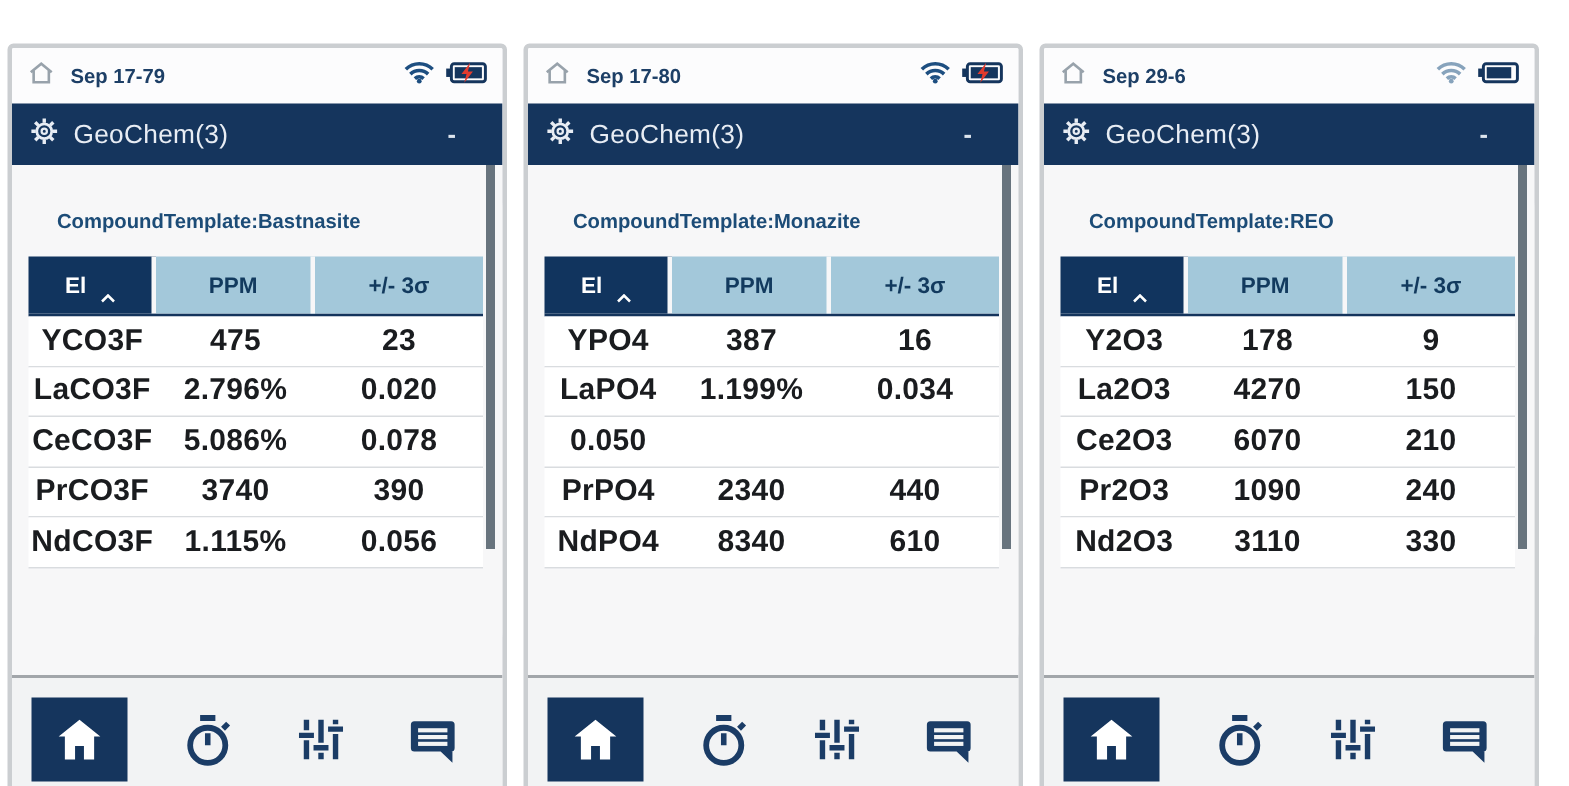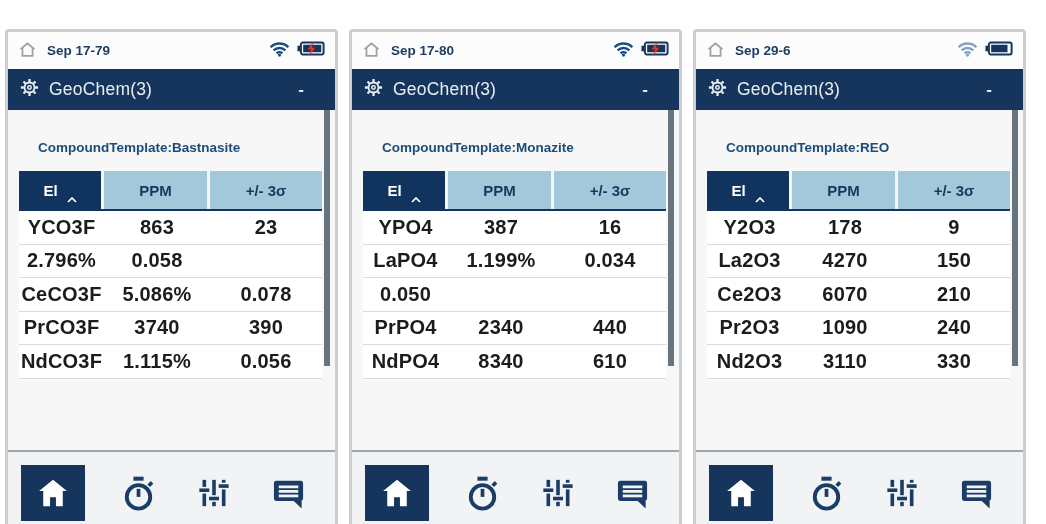--- a/index.html
+++ b/index.html
@@ -145,26 +145,27 @@
             <span>El</span>
             <span class="sort-caret"><svg width="10" height="6" viewBox="0 0 10 6">
                   <use href="#i-caret-up"></use>
                 </svg></span>
           </div>
           <div class="th">PPM</div>
           <div class="th">+/- 3σ</div>
         </div>
         <div class="trow">
           <div class="td">YCO3F</div>
-          <div class="td">863</div>
+          <div class="td">475</div>
           <div class="td">23</div>
         </div>
         <div class="trow">
+          <div class="td">LaCO3F</div>
           <div class="td">2.796%</div>
-          <div class="td">0.058</div>
+          <div class="td">0.020</div>
         </div>
         <div class="trow">
           <div class="td">CeCO3F</div>
           <div class="td">5.086%</div>
           <div class="td">0.078</div>
         </div>
         <div class="trow">
           <div class="td">PrCO3F</div>
           <div class="td">3740</div>
           <div class="td">390</div>

